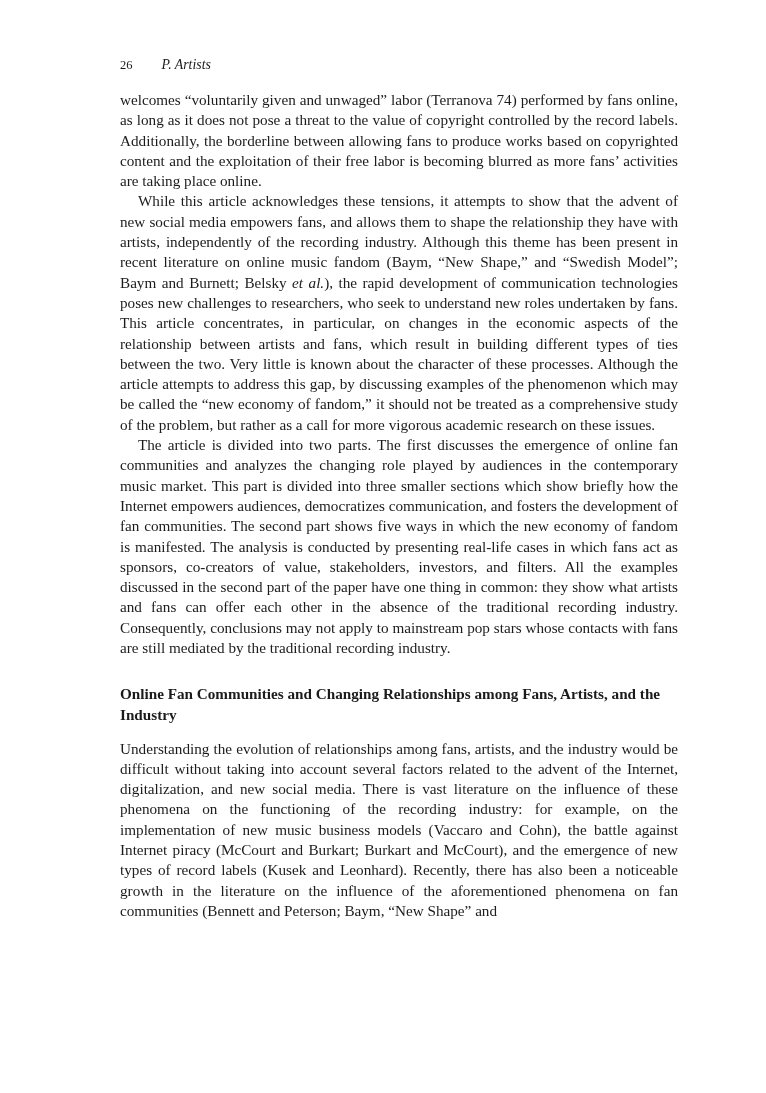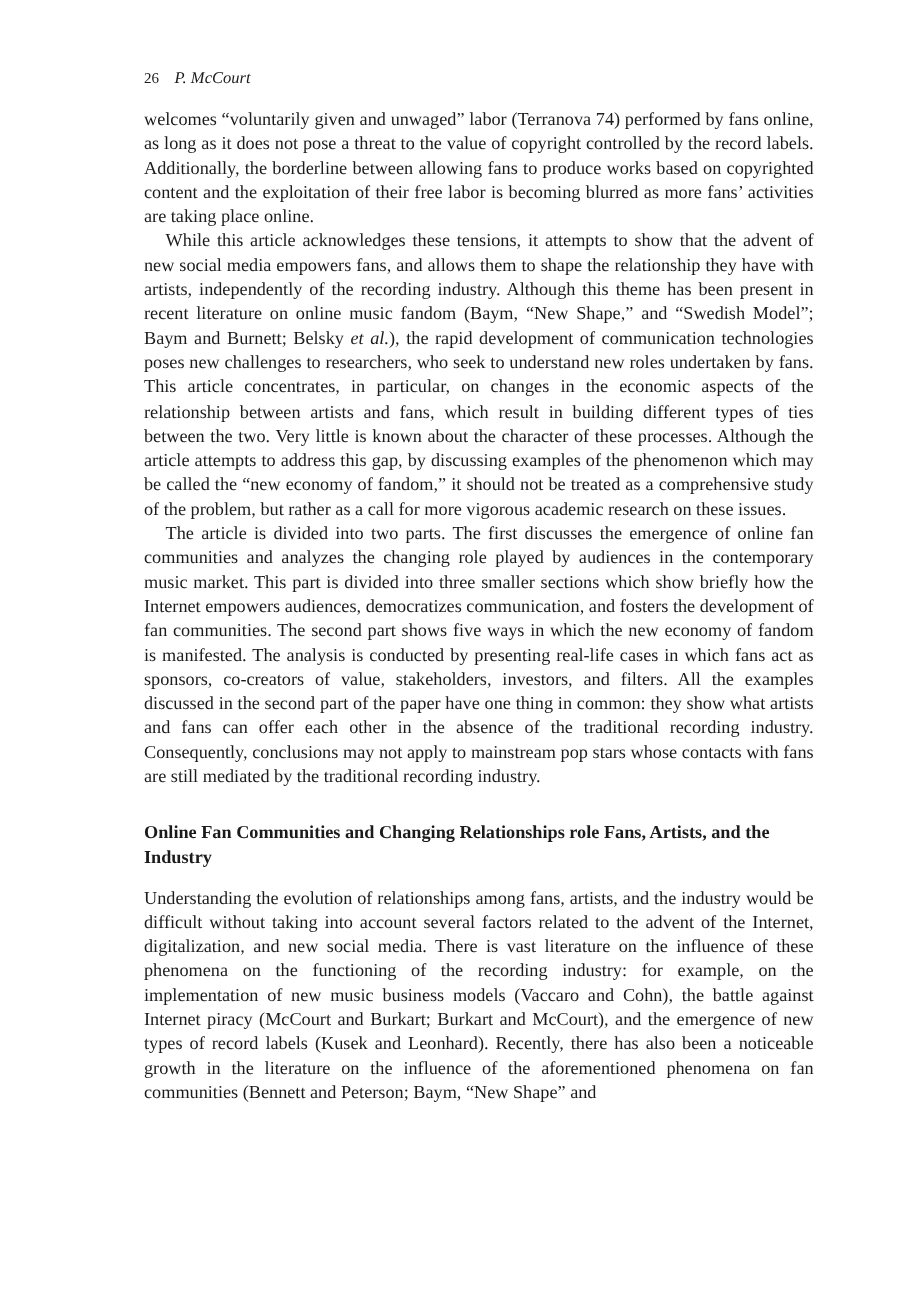--- a/index.html
+++ b/index.html
@@ -29,21 +29,21 @@
     left: 120px;
     width: 558px;
     font-size: 13.5px;
     line-height: 18px;
     text-align: left;
     white-space: nowrap;
   }
   .page-number {
     font-style: normal;
     font-size: 12.5px;
-    margin-right: 13px;
+    margin-right: 29px;
   }
   .running-author {
     font-style: italic;
     font-size: 13.8px;
   }
   .body-text {
     position: absolute;
     top: 90px;
     left: 120px;
     width: 558px;
@@ -68,30 +68,30 @@
   }
   em.cite-italic {
   }
 </style>
 </head>
 <body>
 
 <div class="page">
 
   <header class="running-head">
-    <span class="page-number">26</span><span class="running-author">P. McCourt</span>
+    <span class="page-number">26</span><span class="running-author">P. Artists</span>
   </header>
 
   <main class="body-text">
 
     <p class="para no-indent">welcomes “voluntarily given and unwaged” labor (Terranova 74) performed by fans online, as long as it does not pose a threat to the value of copyright controlled by the record labels. Additionally, the borderline between allowing fans to produce works based on copyrighted content and the exploitation of their free labor is becoming blurred as more fans’ activities are taking place online.</p>
 
     <p class="para indent"><span>While this article acknowledges these tensions, it attempts to show that the advent of new social media empowers fans, and allows them to shape the relationship they have with artists, independently of the recording industry. Although this theme has been present in recent literature on online music fandom (Baym, “New Shape,” and “Swedish Model”; Baym and Burnett; Belsky </span><em class="cite-italic">et al.</em><span>), the rapid development of communication technologies poses new challenges to researchers, who seek to understand new roles undertaken by fans. This article concentrates, in particular, on changes in the economic aspects of the relationship between artists and fans, which result in building different types of ties between the two. Very little is known about the character of these processes. Although the article attempts to address this gap, by discussing examples of the phenomenon which may be called the “new economy of fandom,” it should not be treated as a comprehensive study of the problem, but rather as a call for more vigorous academic research on these issues.</span></p>
 
     <p class="para indent">The article is divided into two parts. The first discusses the emergence of online fan communities and analyzes the changing role played by audiences in the contemporary music market. This part is divided into three smaller sections which show briefly how the Internet empowers audiences, democratizes communication, and fosters the development of fan communities. The second part shows five ways in which the new economy of fandom is manifested. The analysis is conducted by presenting real-life cases in which fans act as sponsors, co-creators of value, stakeholders, investors, and filters. All the examples discussed in the second part of the paper have one thing in common: they show what artists and fans can offer each other in the absence of the traditional recording industry. Consequently, conclusions may not apply to mainstream pop stars whose contacts with fans are still mediated by the traditional recording industry.</p>
 
-    <h2 class="section-heading">Online Fan Communities and Changing Relationships role Fans, Artists, and the Industry</h2>
+    <h2 class="section-heading">Online Fan Communities and Changing Relationships among Fans, Artists, and the Industry</h2>
 
     <p class="para no-indent">Understanding the evolution of relationships among fans, artists, and the industry would be difficult without taking into account several factors related to the advent of the Internet, digitalization, and new social media. There is vast literature on the influence of these phenomena on the functioning of the recording industry: for example, on the implementation of new music business models (Vaccaro and Cohn), the battle against Internet piracy (McCourt and Burkart; Burkart and McCourt), and the emergence of new types of record labels (Kusek and Leonhard). Recently, there has also been a noticeable growth in the literature on the influence of the aforementioned phenomena on fan communities (Bennett and Peterson; Baym, “New Shape” and</p>
 
   </main>
 
 </div>
 
 </body></html>

